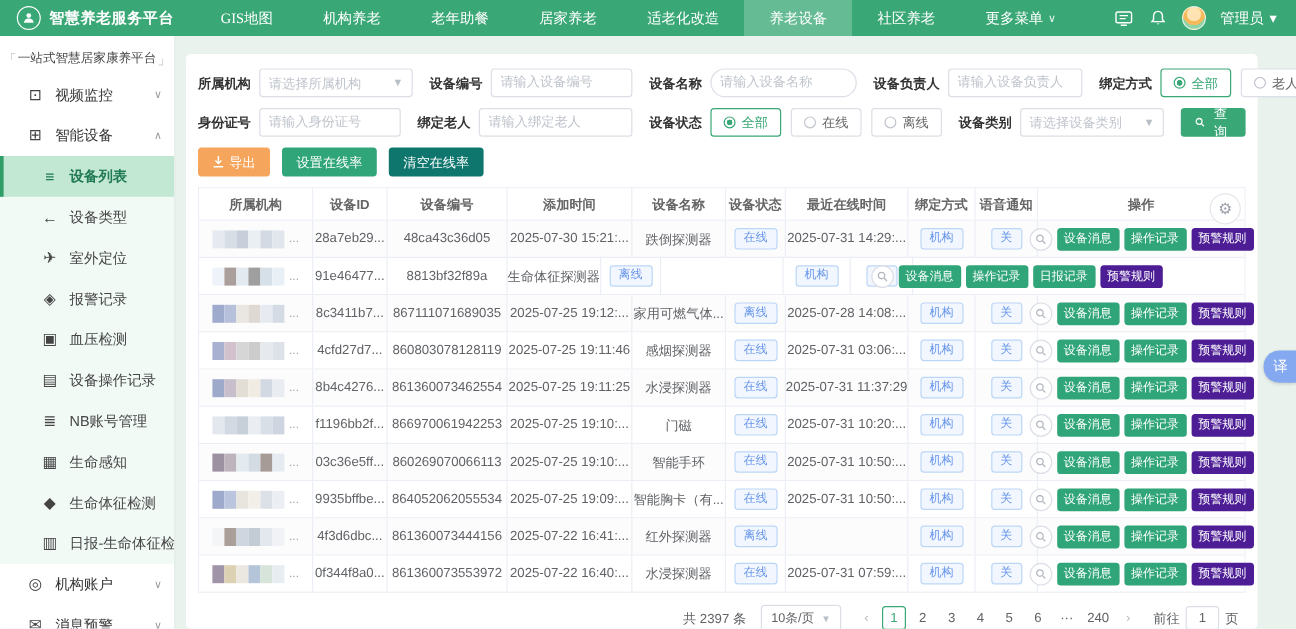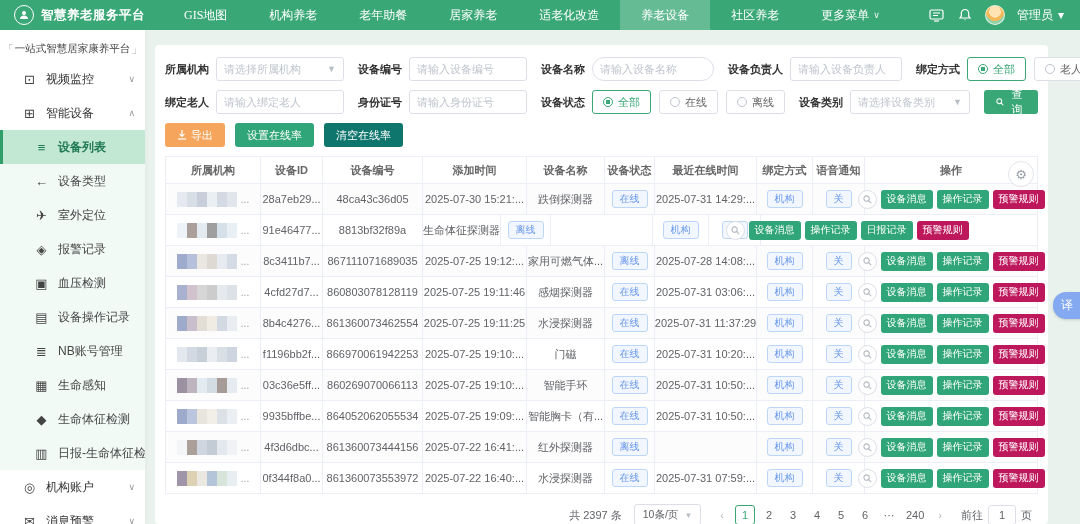--- a/index.html
+++ b/index.html
@@ -69,21 +69,21 @@
   .cell:last-child { border-right:none; }
   .c-org{width:95px;} .c-id{width:62px;} .c-code{width:100px;} .c-added{width:104px;}
   .c-name{width:78px;} .c-status{width:50px;} .c-last{width:102px;text-align:right;} .c-bind{width:56px;}
   .c-voice{width:52px;} .c-ops{width:172px; overflow:visible;}
   .tag { display:inline-block; padding:2px 7px; border:1px solid #bcd6f7; background:#f2f7ff; color:#6695ea; border-radius:3px; font-size:10px; line-height:1.2; }
   .mosaic { display:flex; height:15px; margin-right:4px; opacity:.85; }
   .mosaic i { width:10px; height:15px; display:block; }
   .dots { color:#9aa0a8; font-size:10px; }
   .op-btn { height:19px; padding:0 6px; border:none; border-radius:3px; color:#fff; font-size:10px; cursor:pointer; white-space:nowrap; font-family:inherit; flex:none; }
   .op-green { background:#2fa579; }
-  .op-orange { background:#be185d; }
+  .op-orange { background:#4c1d95; }
   .ops-inner { display:flex; align-items:flex-start; gap:4px; justify-content:center; }
   .q-circle { width:19px; height:19px; border:1px solid #dcdfe6; border-radius:50%; background:#fff; display:flex; align-items:center; justify-content:center; cursor:pointer; flex:none; }
 
   
   .pagination { display:flex; align-items:center; justify-content:flex-end; gap:6px; height:42px; padding-right:6px; font-size:11px; color:#606266; }
   .pg-total { margin-right:6px; }
   .pg-size { display:flex; align-items:center; gap:6px; border:1px solid #dcdfe6; border-radius:3px; height:22px; padding:0 8px; color:#606266; cursor:pointer; margin-right:8px; font-size:10.5px; }
   .pg-size .sel-caret{ font-size:8px; color:#b8bec6; }
   .pg-arrow { color:#b4b9c0; padding:0 5px; cursor:pointer; font-size:11px; }
   .pg-num { min-width:20px; height:20px; display:flex; align-items:center; justify-content:center; cursor:pointer; border-radius:3px; padding:0 3px; }
@@ -263,26 +263,26 @@
               </div>
               <div class="radio-box">
                 <span class="dot"></span>
                 <span>老人</span>
               </div>
             </div>
           </div>
         </div>
       <div class="filter-row" id="filter-row2">
           <div class="fgroup">
+            <span class="flabel">身份证号</span>
+            <input class="finput" placeholder="请输入身份证号" style="width: 118px;">
+          </div>
+          <div class="fgroup">
             <span class="flabel">绑定老人</span>
             <input class="finput" placeholder="请输入绑定老人" style="width: 128px;">
-          </div>
-          <div class="fgroup">
-            <span class="flabel">身份证号</span>
-            <input class="finput" placeholder="请输入身份证号" style="width: 118px;">
           </div>
           <div class="fgroup">
             <span class="flabel">设备状态</span>
             <div class="radio-group">
               <div class="radio-box checked">
                 <span class="dot"></span>
                 <span>全部</span>
               </div>
               <div class="radio-box">
                 <span class="dot"></span>

